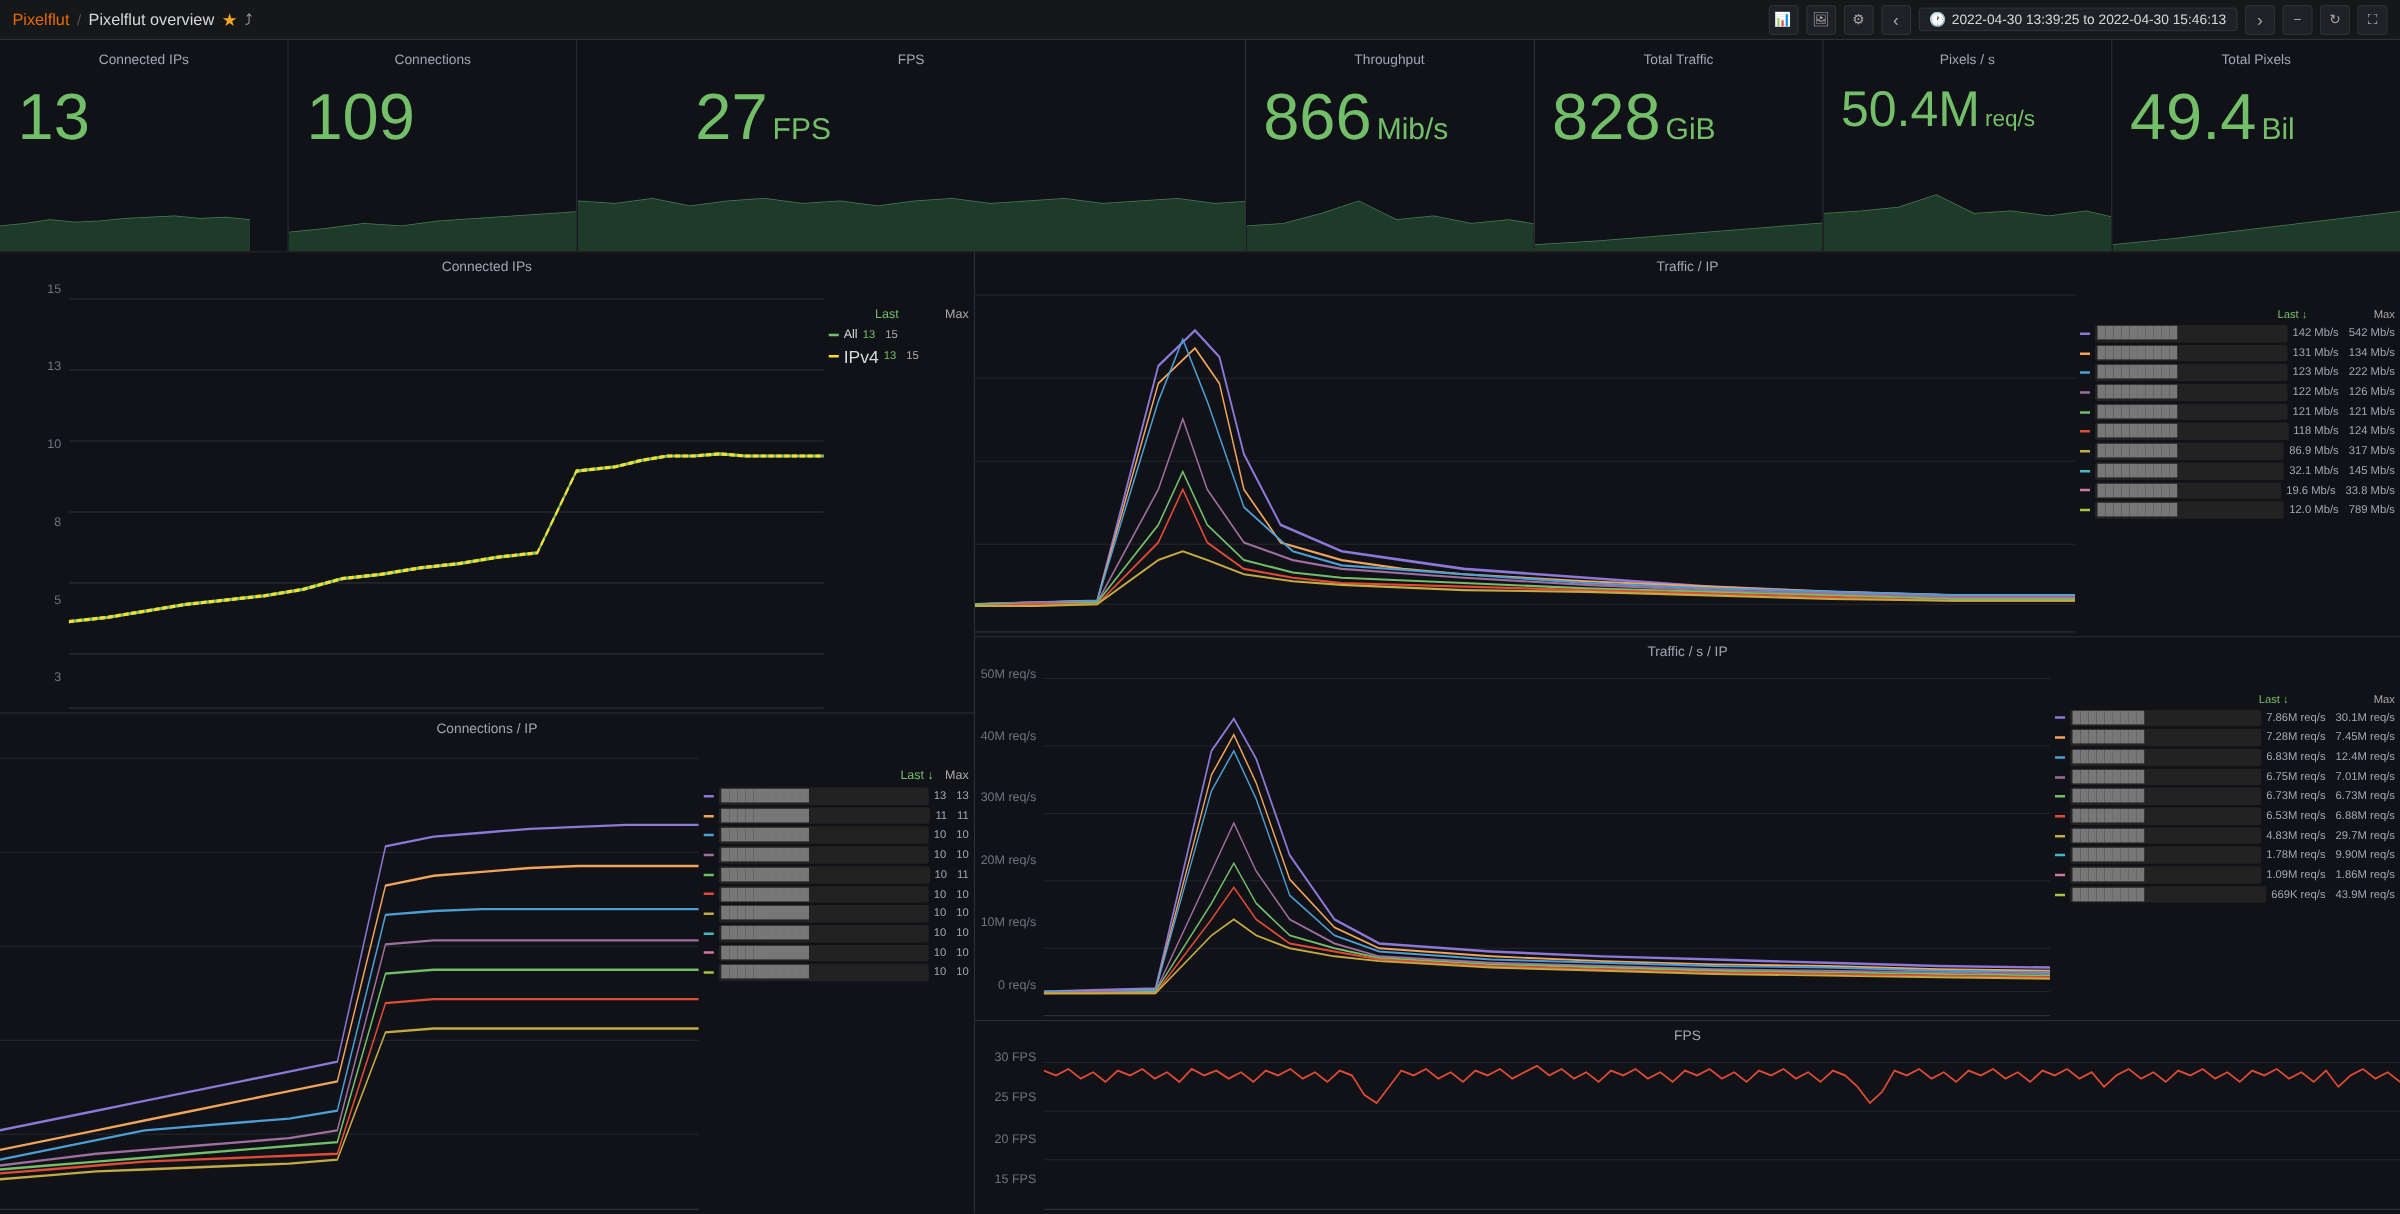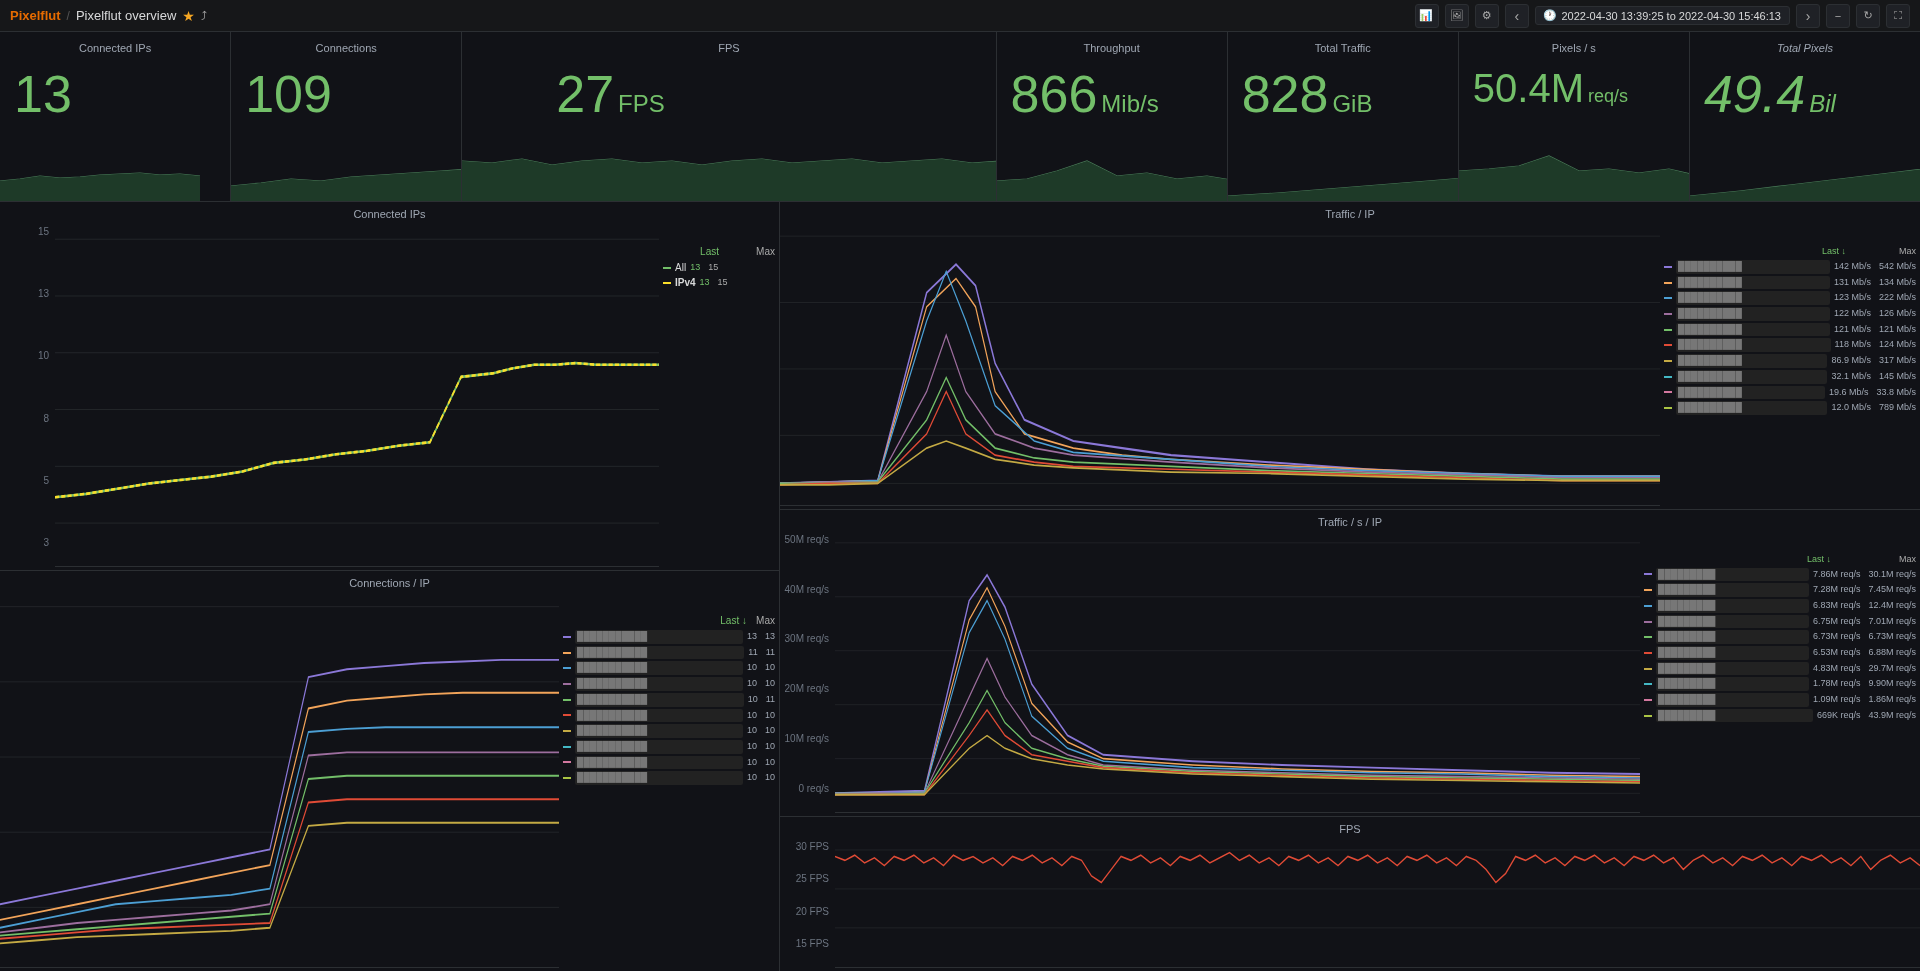--- a/index.html
+++ b/index.html
@@ -16,21 +16,21 @@
     .topbar {
       height: 32px;
       background: #161719;
       border-bottom: 1px solid #2c2f33;
       display: flex;
       align-items: center;
       padding: 0 10px;
       gap: 8px;
     }
     .topbar-left { display: flex; align-items: center; gap: 6px; flex: 1; }
-    .topbar-logo { color: #e66b00; font-size: 13px; font-weight: 700; text-align: center; }
+    .topbar-logo { color: #e66b00; font-size: 13px; font-weight: 400; text-align: center; }
     .topbar-sep { color: #555; }
     .topbar-title { color: #d8d9da; font-size: 13px; }
     .topbar-star { color: #f5a623; font-size: 14px; }
     .topbar-share { color: #aaa; font-size: 12px; cursor: pointer; }
     .topbar-right { display: flex; align-items: center; gap: 6px; }
     .topbar-icon-btn {
       width: 24px; height: 24px;
       background: #1f2126;
       border: 1px solid #2c2f33;
       border-radius: 3px;
@@ -53,21 +53,21 @@
       border-bottom: 1px solid #2c2f33;
     }
     .stat-panel {
       flex: 1;
       border-right: 1px solid #2c2f33;
       padding: 10px 14px 0;
       position: relative;
       overflow: hidden;
       background: #111217;
     }
-    .stat-panel:last-child { border-right: none; font-style: italic; }
+    .stat-panel:last-child { border-right: none; }
     .stat-panel-title {
       font-size: 11px;
       color: #9fa7b3;
       margin-bottom: 4px;
       text-align: center;
     }
     .stat-value {
       font-size: 52px;
       font-weight: 300;
       color: #73bf69;
@@ -378,21 +378,21 @@
           <div class="legend-row">
             <div class="legend-dot" style="background:#73bf69;"></div>
             <span style="color:#d8d9da;font-size:10px;">All</span>
             <div class="legend-vals">
               <span style="color:#73bf69;">13</span>
               <span style="color:#aaa;">15</span>
             </div>
           </div>
           <div class="legend-row">
             <div class="legend-dot" style="background:#fade2a;"></div>
-            <span style="color:#d8d9da;font-size:10px;font-weight:bold;">IPv4</span>
+            <span style="color:#d8d9da;font-size:14px;">IPv4</span>
             <div class="legend-vals">
               <span style="color:#73bf69;">13</span>
               <span style="color:#aaa;">15</span>
             </div>
           </div>
         </div>
       </div>
     </div>
 
     <div class="chart-panel">

